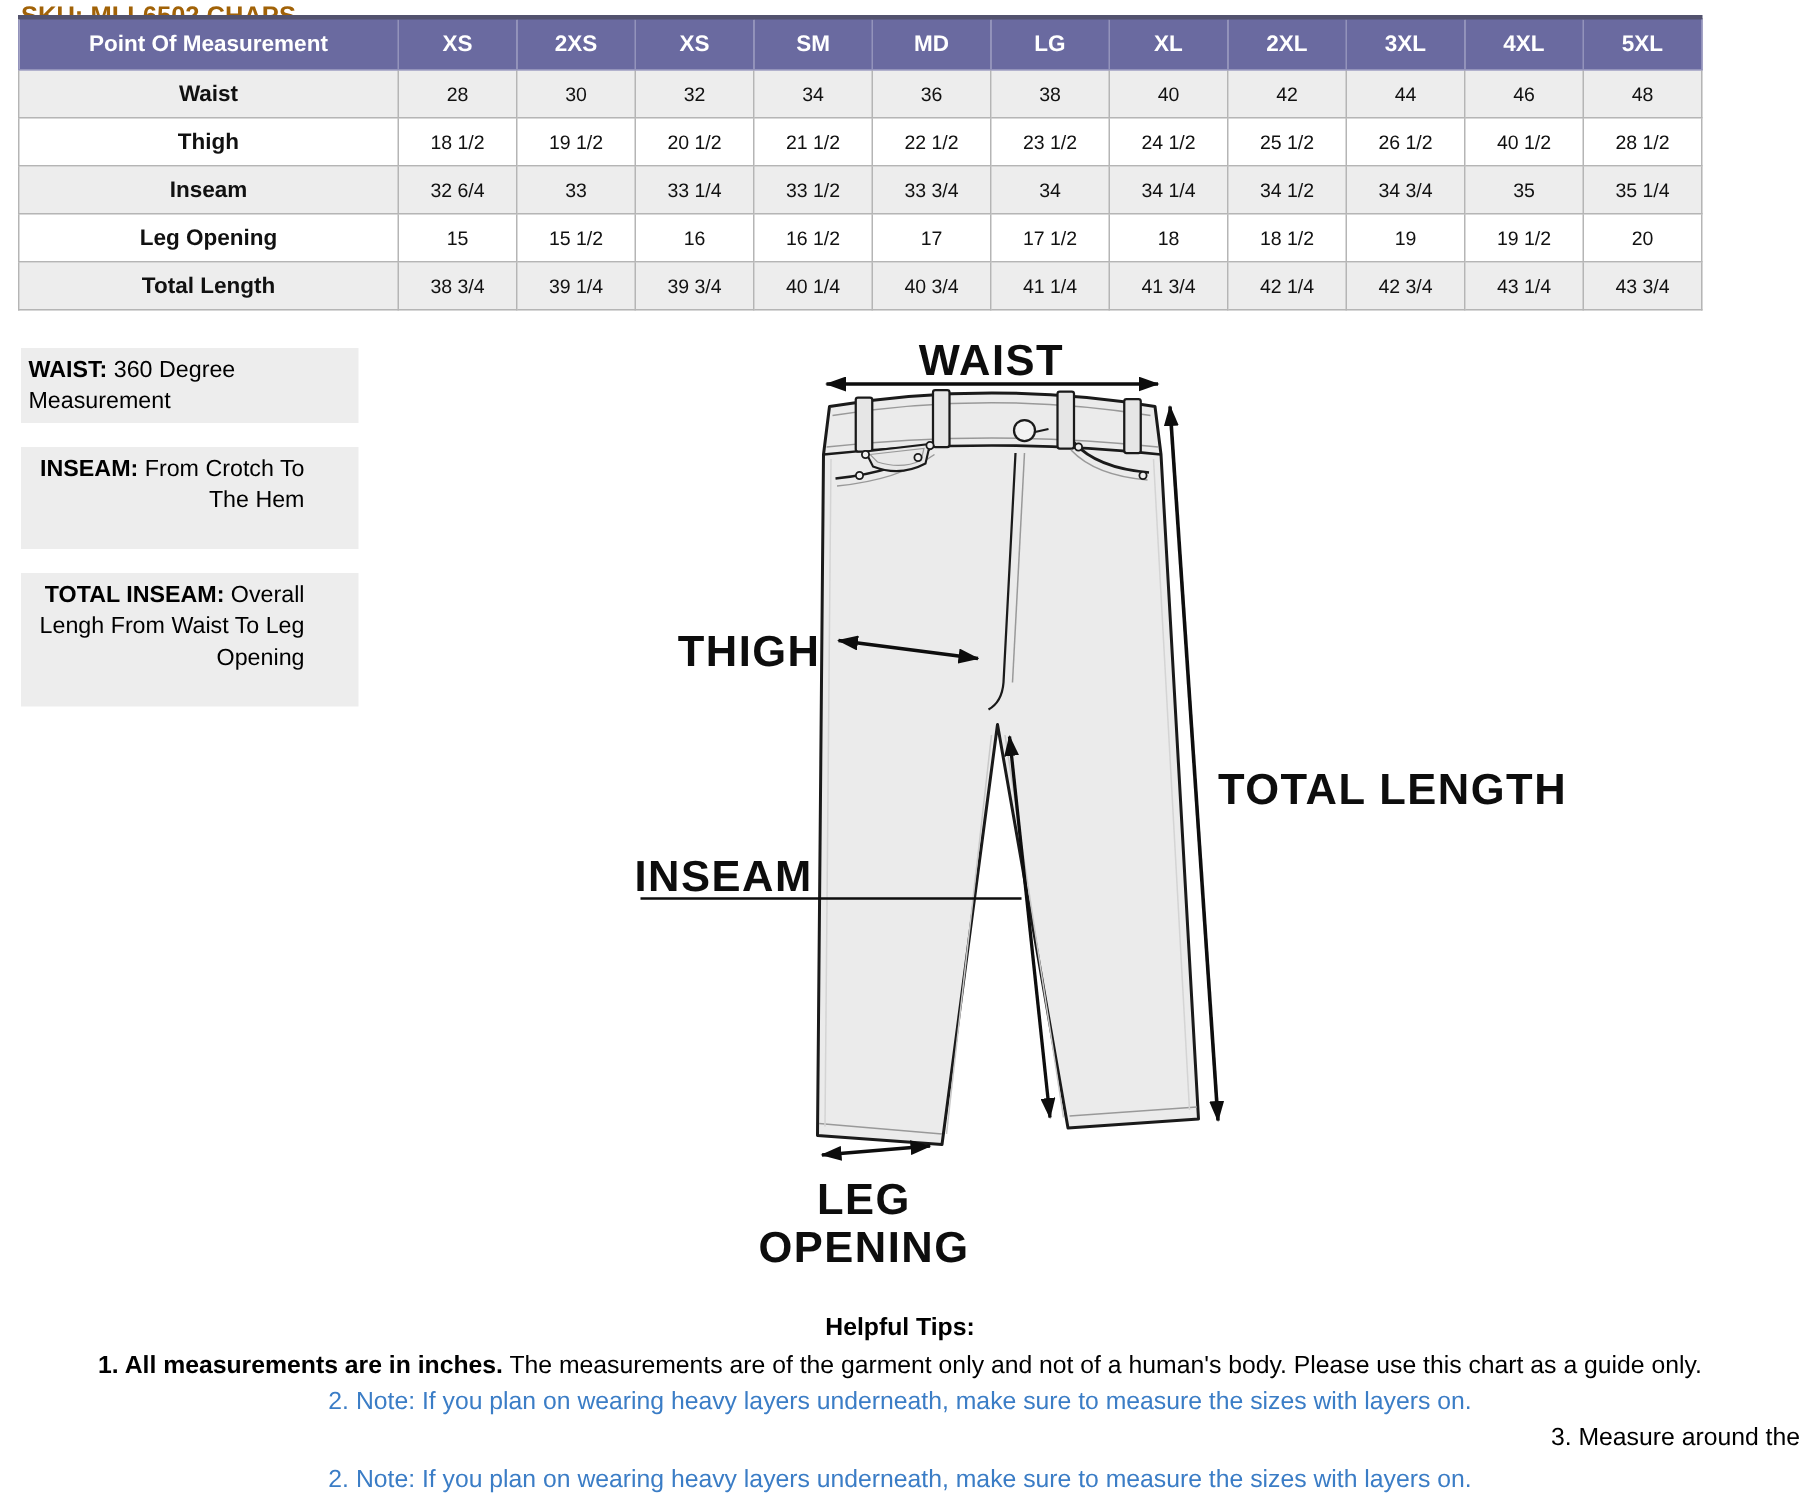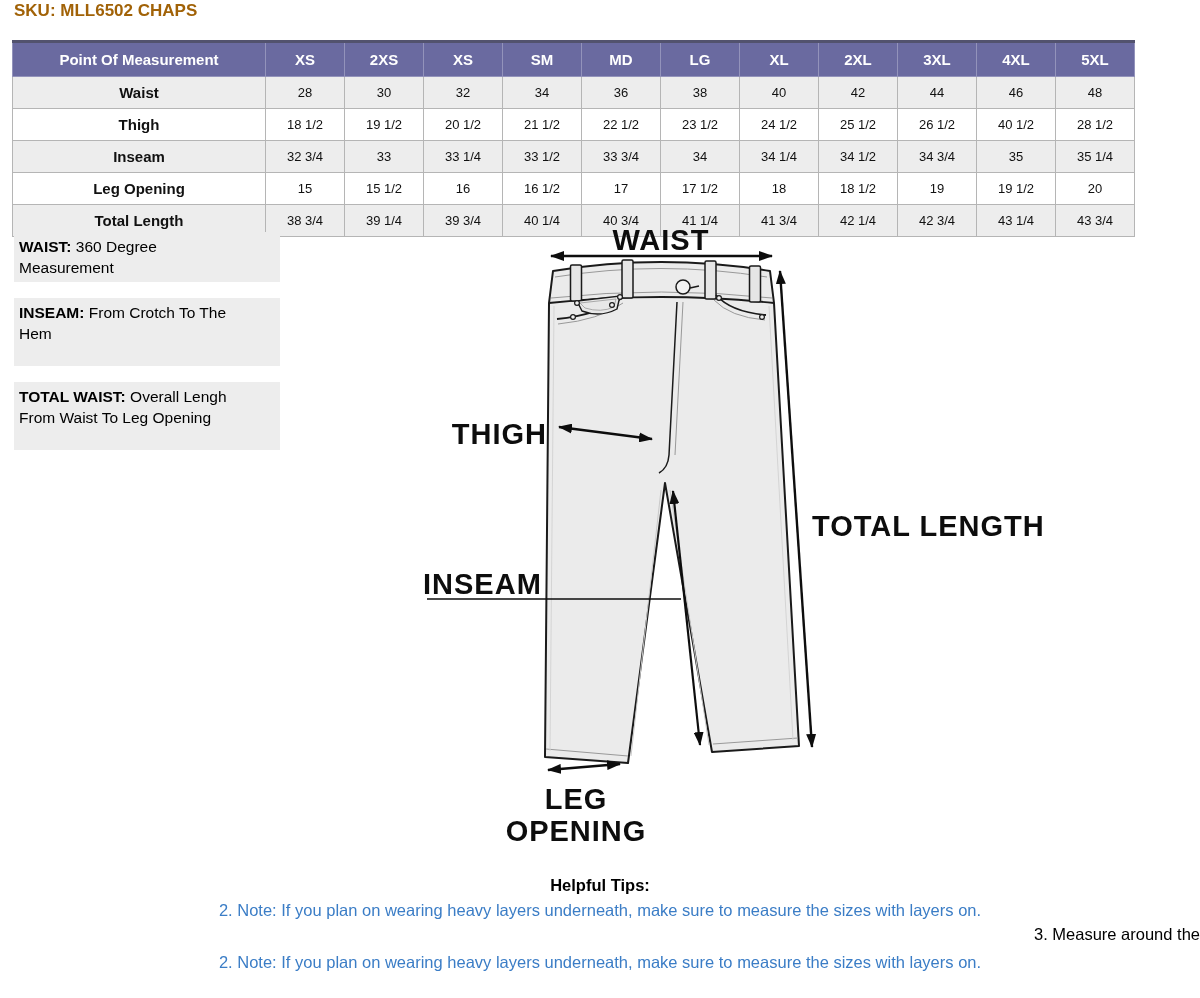--- a/index.html
+++ b/index.html
@@ -3,43 +3,43 @@
 <meta charset="utf-8">
 <style>
   html,body{margin:0;padding:0;}
   body{
     width:1200px;height:998px;position:relative;overflow:hidden;
     background:#ffffff;font-family:"Liberation Sans",sans-serif;color:#111;
   }
   
   .sku-title{position:absolute;left:14px;top:1px;font-size:17px;font-weight:bold;color:#a16207;}
   
-  .size-table-wrap{position:absolute;left:12px;top:40px;}
+  .size-table-wrap{position:absolute;left:12px;top:10px;}
   table.size-table{border-collapse:collapse;table-layout:fixed;border-top:3px solid #52526e;}
   table.size-table col.c-label{width:253px;}
   table.size-table col.c-size{width:79px;}
   table.size-table thead th{
     background:var(--header-bg,#6a6aa0);color:var(--header-text,#ffffff);
     font-size:15px;font-weight:bold;height:31px;border:1px solid #9393bb;border-top:none;
   }
   table.size-table tbody th{
     font-size:15px;font-weight:bold;border:1px solid #b5b5b5;height:29px;text-align:center;
   }
   table.size-table tbody td{
     font-size:13px;border:1px solid #b5b5b5;text-align:center;height:29px;
   }
   table.size-table tbody tr:nth-child(odd){background:var(--row-alt-bg,#ededed);}
   table.size-table tbody tr:nth-child(even){background:#ffffff;}
   
   .definitions{position:absolute;left:14px;top:232px;width:254px;}
   .def-block{
-    background:var(--row-alt-bg,#ededed);box-sizing:border-box;width:266px;
+    background:var(--row-alt-bg,#ededed);box-sizing:border-box;width:225px;
     padding:4px 36px 4px 5px;margin-bottom:16px;font-size:15.5px;line-height:21px;color:#000;
   }
-  .def-block.def-tall{padding-bottom:22px;}
+  .def-block.def-tall{padding-bottom:22px;text-align:right;}
   .def-term{font-weight:bold;}
   
   .diagram{position:absolute;left:400px;top:222px;width:700px;height:650px;}
   .diag-label{font-family:"Liberation Sans",sans-serif;font-weight:bold;font-size:29px;letter-spacing:1px;fill:#0d0d0d;}
   
   .tips{position:absolute;left:0;right:0;top:876px;text-align:center;font-size:16.5px;color:#000;}
   .tips .tips-heading{font-weight:bold;margin-bottom:6px;}
   .tips .tip-line{margin-bottom:5px;}
   .tips .tip-bold{font-weight:bold;}
   .tips .tip-blue{color:var(--note-blue,#3b7dc6);}
@@ -106,21 +106,21 @@
           <td>22 1/2</td>
           <td>23 1/2</td>
           <td>24 1/2</td>
           <td>25 1/2</td>
           <td>26 1/2</td>
           <td>40 1/2</td>
           <td>28 1/2</td>
         </tr>
         <tr>
           <th>Inseam</th>
-          <td>32 3/4</td>
+          <td>32 6/4</td>
           <td>33</td>
           <td>33 1/4</td>
           <td>33 1/2</td>
           <td>33 3/4</td>
           <td>34</td>
           <td>34 1/4</td>
           <td>34 1/2</td>
           <td>34 3/4</td>
           <td>35</td>
           <td>35 1/4</td>
@@ -153,21 +153,21 @@
           <td>43 1/4</td>
           <td>43 3/4</td>
         </tr>
       </tbody>
   </table>
 </div>
 
 <div class="definitions">
     <div class="def-block"><span class="def-term">WAIST:</span><span> 360 Degree Measurement</span></div>
     <div class="def-block def-tall"><span class="def-term">INSEAM:</span><span> From Crotch To The Hem</span></div>
-    <div class="def-block def-tall"><span class="def-term">TOTAL WAIST:</span><span> Overall Lengh From Waist To Leg Opening</span></div>
+    <div class="def-block def-tall"><span class="def-term">TOTAL INSEAM:</span><span> Overall Lengh From Waist To Leg Opening</span></div>
   </div>
 
 <div class="diagram">
   <svg width="700" height="650" viewBox="400 222 700 650" xmlns="http://www.w3.org/2000/svg">
     <defs>
       <marker id="arr" viewBox="0 0 14 10" markerWidth="14" markerHeight="10" refX="13" refY="5" orient="auto-start-reverse" markerUnits="userSpaceOnUse">
         <path d="M0,0 L14,5 L0,10 Z" fill="#0d0d0d"></path>
       </marker>
     </defs>
 
@@ -235,16 +235,17 @@
     <text class="diag-label" x="547" y="444" text-anchor="end">THIGH</text>
     <text class="diag-label" x="812" y="536" text-anchor="start">TOTAL LENGTH</text>
     <text class="diag-label" x="423" y="594" text-anchor="start">INSEAM</text>
     <text class="diag-label" x="576" y="809" text-anchor="middle">LEG</text>
     <text class="diag-label" x="576" y="841" text-anchor="middle">OPENING</text>
   </svg>
 </div>
 
 <div class="tips">
   <div class="tips-heading">Helpful Tips:</div>
+  <div class="tip-line"><span class="tip-bold">1. All measurements are in inches.</span><span> The measurements are of the garment only and not of a human's body. Please use this chart as a guide only.</span></div>
   <div class="tip-line tip-blue">2. Note: If you plan on wearing heavy layers underneath, make sure to measure the sizes with layers on.</div>
   <div class="tip-line tip-line3">3. Measure around the</div>
   <div class="tip-line tip-blue">2. Note: If you plan on wearing heavy layers underneath, make sure to measure the sizes with layers on.</div>
 </div>
 
 </body></html>

